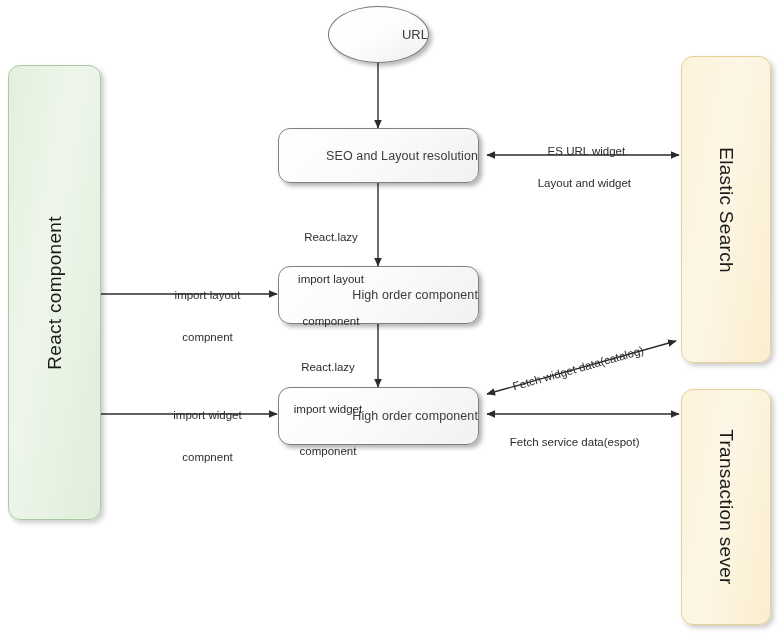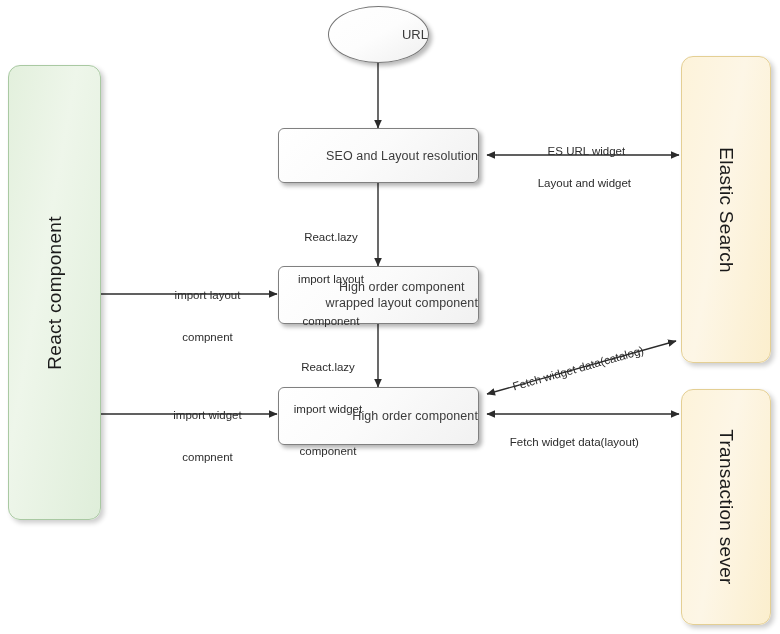--- a/index.html
+++ b/index.html
@@ -31,21 +31,21 @@
     position: absolute;
     box-sizing: border-box;
     display: flex;
     align-items: center;
     justify-content: flex-end;
     text-align: center;
   }
 
   .proc {
     border: 1.6px solid #808080;
-    border-radius: 6px;
+    border-radius: 12px;
     background: linear-gradient(135deg, #ffffff 0%, #fbfbfb 45%, #f1f1f1 100%);
     box-shadow: 3px 3px 4px rgba(0,0,0,0.30);
     color: #3b3b3b;
     font-size: 12.5px;
     line-height: 16px;
     letter-spacing: 0.1px;
   }
 
   .oval {
     border: 1.6px solid #757575;
@@ -147,21 +147,20 @@
     <span>URL</span>
   </div>
 
   <div class="node proc" style="left:278px; top:128px; width:201px; height:55px;">
     <span>SEO and Layout resolution</span>
   </div>
 
   <div class="node proc" style="left:278px; top:266px; width:201px; height:58px;">
     <div>
       <div>High order component</div>
-      <div>wrapped layout component</div>
     </div>
   </div>
 
   <div class="node proc" style="left:278px; top:387px; width:201px; height:58px;">
     <div>
       <div>High order component</div>
     </div>
   </div>
 
   <div class="elabel" style="left:505px; top:130px; width:150px;">
@@ -192,16 +191,16 @@
   <div class="elabel" style="left:150px; top:380px; width:115px;">
     <div>import widget</div>
     <div>compnent</div>
   </div>
 
   <div class="elabel rot" style="left:495px; top:370px; transform: rotate(-15.8deg);">
     <span>Fetch widget data(catalog)</span>
   </div>
 
   <div class="elabel" style="left:497px; top:421px; width:170px; text-align:left;">
-    <span>Fetch widget data(layout)</span>
+    <span>Fetch service data(espot)</span>
   </div>
 
 </div>
 
 </body></html>

